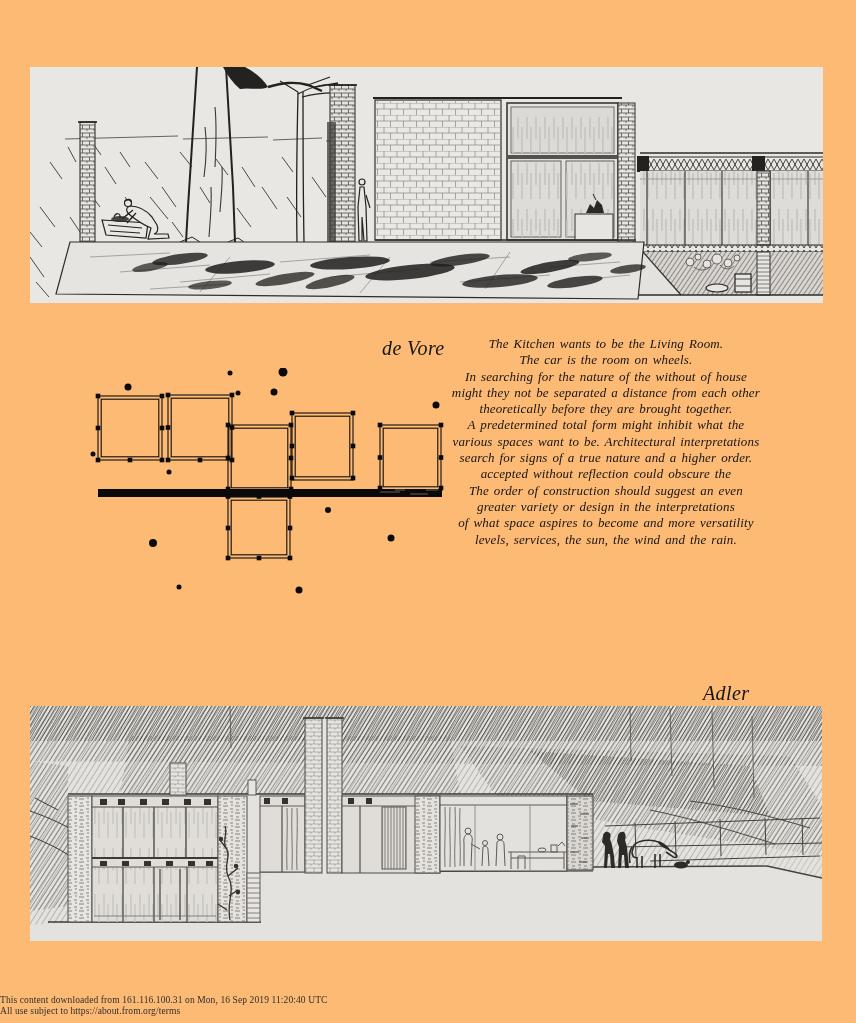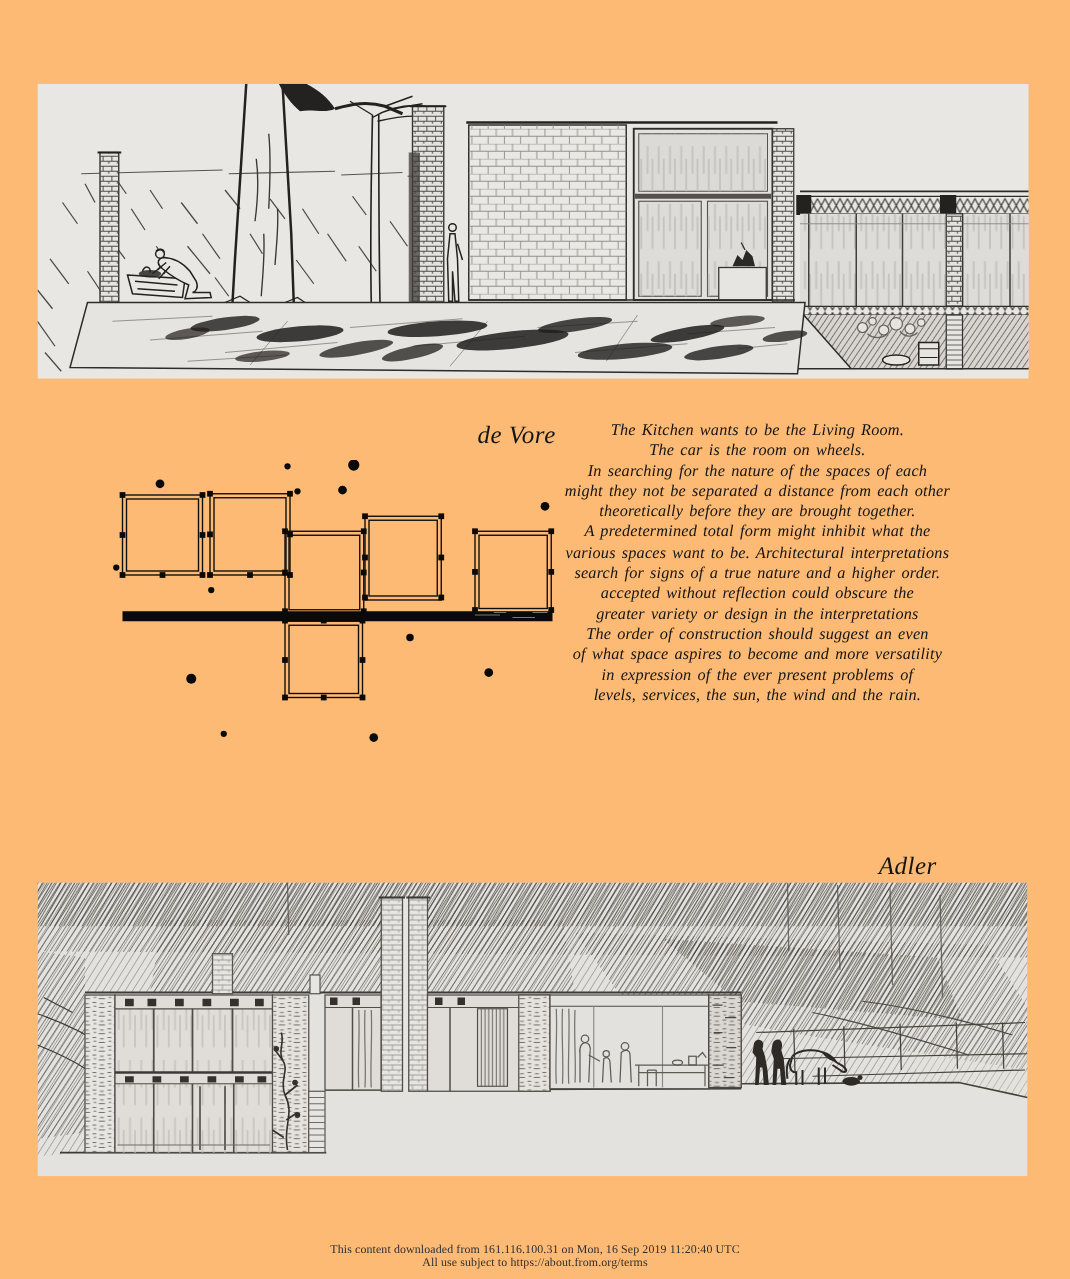--- a/index.html
+++ b/index.html
@@ -3,21 +3,21 @@
 <meta charset="utf-8">
 <style>
   html,body{margin:0;padding:0;background:#ffffff;}
   .page{position:relative;width:856px;height:1023px;background:#fdba74;overflow:hidden;
         font-family:"Liberation Serif", serif;color:#1a1a1a;}
   .fig{position:absolute;}
   .fig svg{display:block;}
   .label{position:absolute;font-style:italic;font-size:20px;letter-spacing:.4px;color:#141414;}
   .poem{position:absolute;top:336px;right:96px;text-align:center;font-style:italic;
         font-size:13px;line-height:16.3px;letter-spacing:.15px;word-spacing:1.5px;color:#141414;white-space:nowrap;}
-  .footer{position:absolute;top:995px;left:0;width:100%;text-align:center;
+  .footer{position:absolute;top:995px;left:0;width:100%;text-align:left;
           font-size:9.5px;line-height:10.5px;color:#2e2e2e;letter-spacing:.1px;}
 </style>
 </head>
 <body>
 
 <div class="page">
 
   <div class="fig" style="left:30px;top:67px;width:793px;height:236px;">
   <svg width="793" height="236" viewBox="0 0 793 236">
     <defs>
@@ -222,31 +222,30 @@
       </g>
     </g>
   </svg>
   </div>
 
   <div class="label" style="left:382px;top:337px;">de Vore</div>
 
   <div class="poem">
       <div>The Kitchen wants to be the Living Room.</div>
       <div>The car is the room on wheels.</div>
-      <div>In searching for the nature of the spaces of each</div>
+      <div>In searching for the nature of the without of house</div>
       <div>might they not be separated a distance from each other</div>
       <div>theoretically before they are brought together.</div>
       <div>A predetermined total form might inhibit what the</div>
       <div>various spaces want to be. Architectural interpretations</div>
       <div>search for signs of a true nature and a higher order.</div>
       <div>accepted without reflection could obscure the</div>
+      <div>The order of construction should suggest an even</div>
       <div>greater variety or design in the interpretations</div>
-      <div>The order of construction should suggest an even</div>
       <div>of what space aspires to become and more versatility</div>
-      <div>in expression of the ever present problems of</div>
       <div>levels, services, the sun, the wind and the rain.</div>
     </div>
 
   <div class="label" style="left:703px;top:682px;text-align:right;">Adler</div>
 
   <div class="fig" style="left:80px;top:368px;width:370px;height:235px;">
   <svg width="370" height="235" viewBox="0 0 370 235">
     <g stroke="#0d0d0d" fill="none" stroke-width="1.1">
 
       <rect x="18" y="28" width="64" height="64"></rect>

